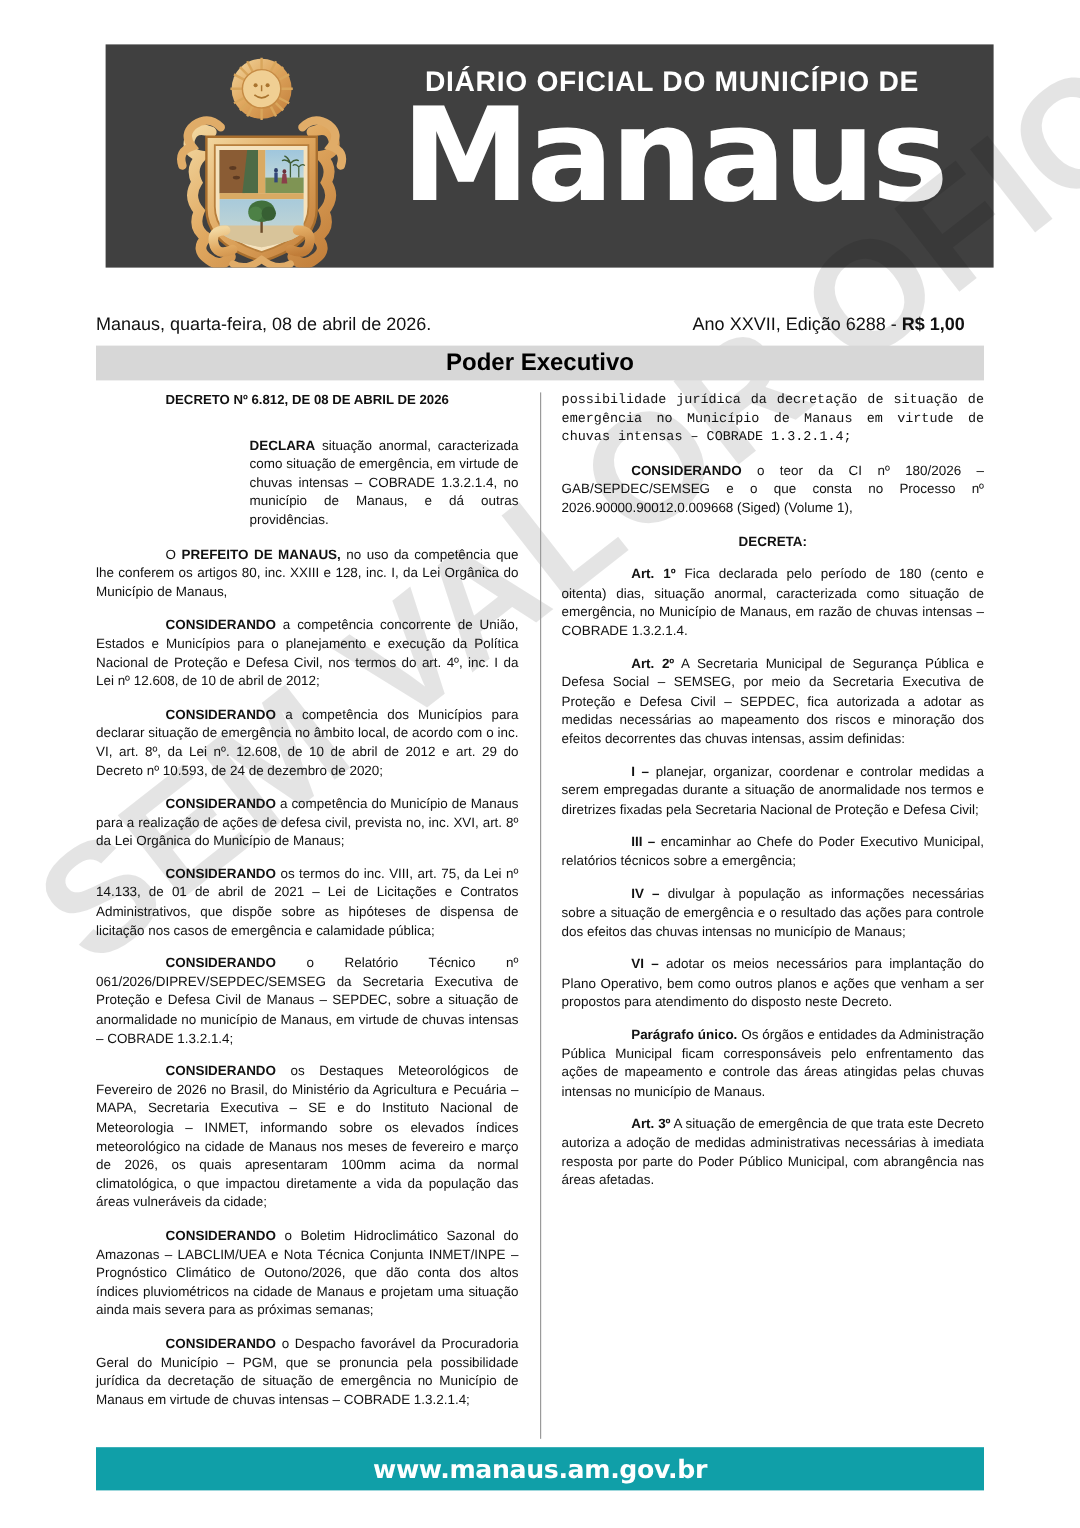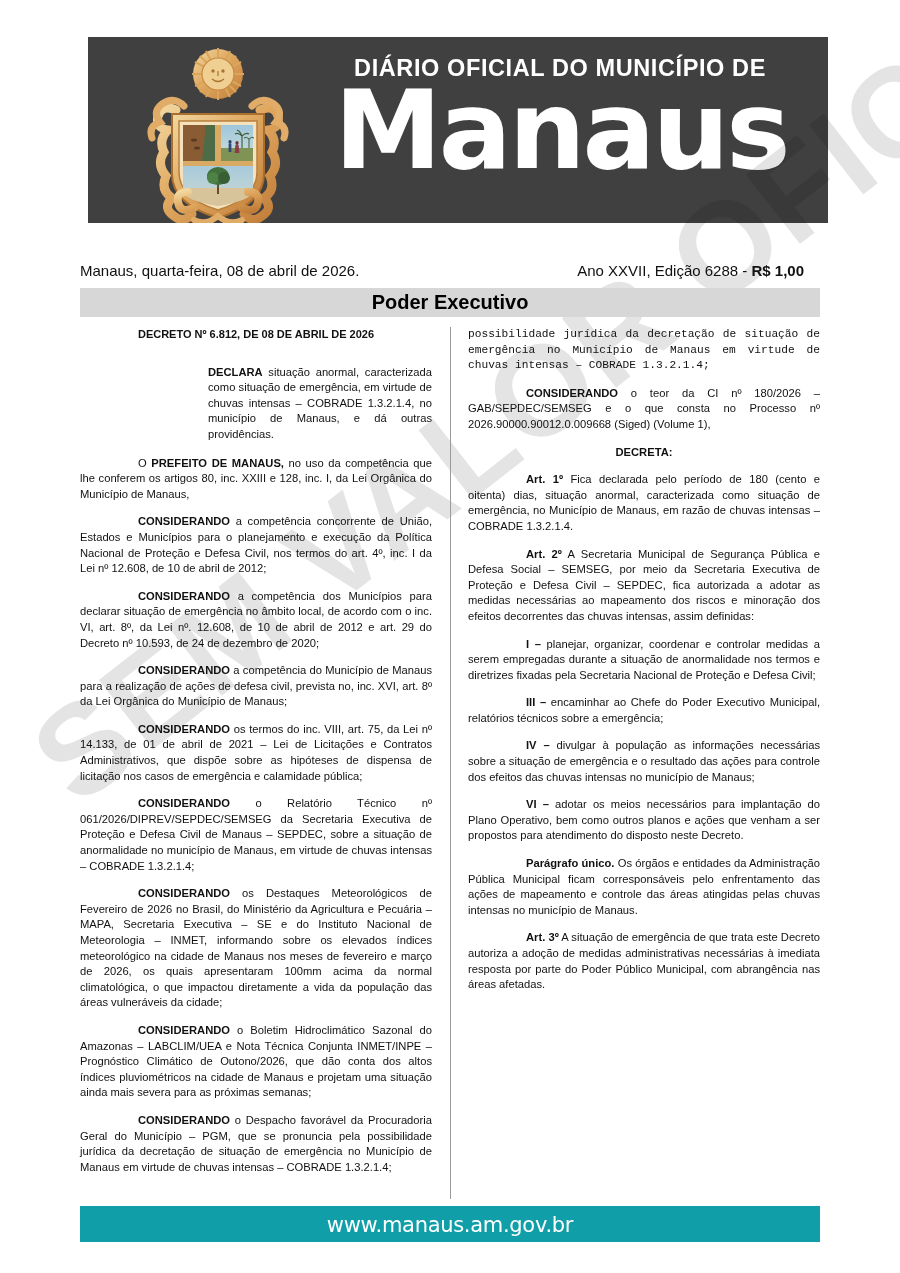--- a/index.html
+++ b/index.html
@@ -193,21 +193,21 @@
     background: #109fa8;
     z-index: 6;
   }
   .footer-url {
     position: absolute;
     left: 0; top: 7px;
     width: 740px;
     text-align: center;
     color: #ffffff;
     font-size: 21px;
-    font-weight: normal;
+    font-weight: bold;
     letter-spacing: -0.3px;
     font-family: "DejaVu Sans", sans-serif;
   }
 </style>
 </head>
 <body>
 
 <div class="page">
 
   <div class="watermark">

